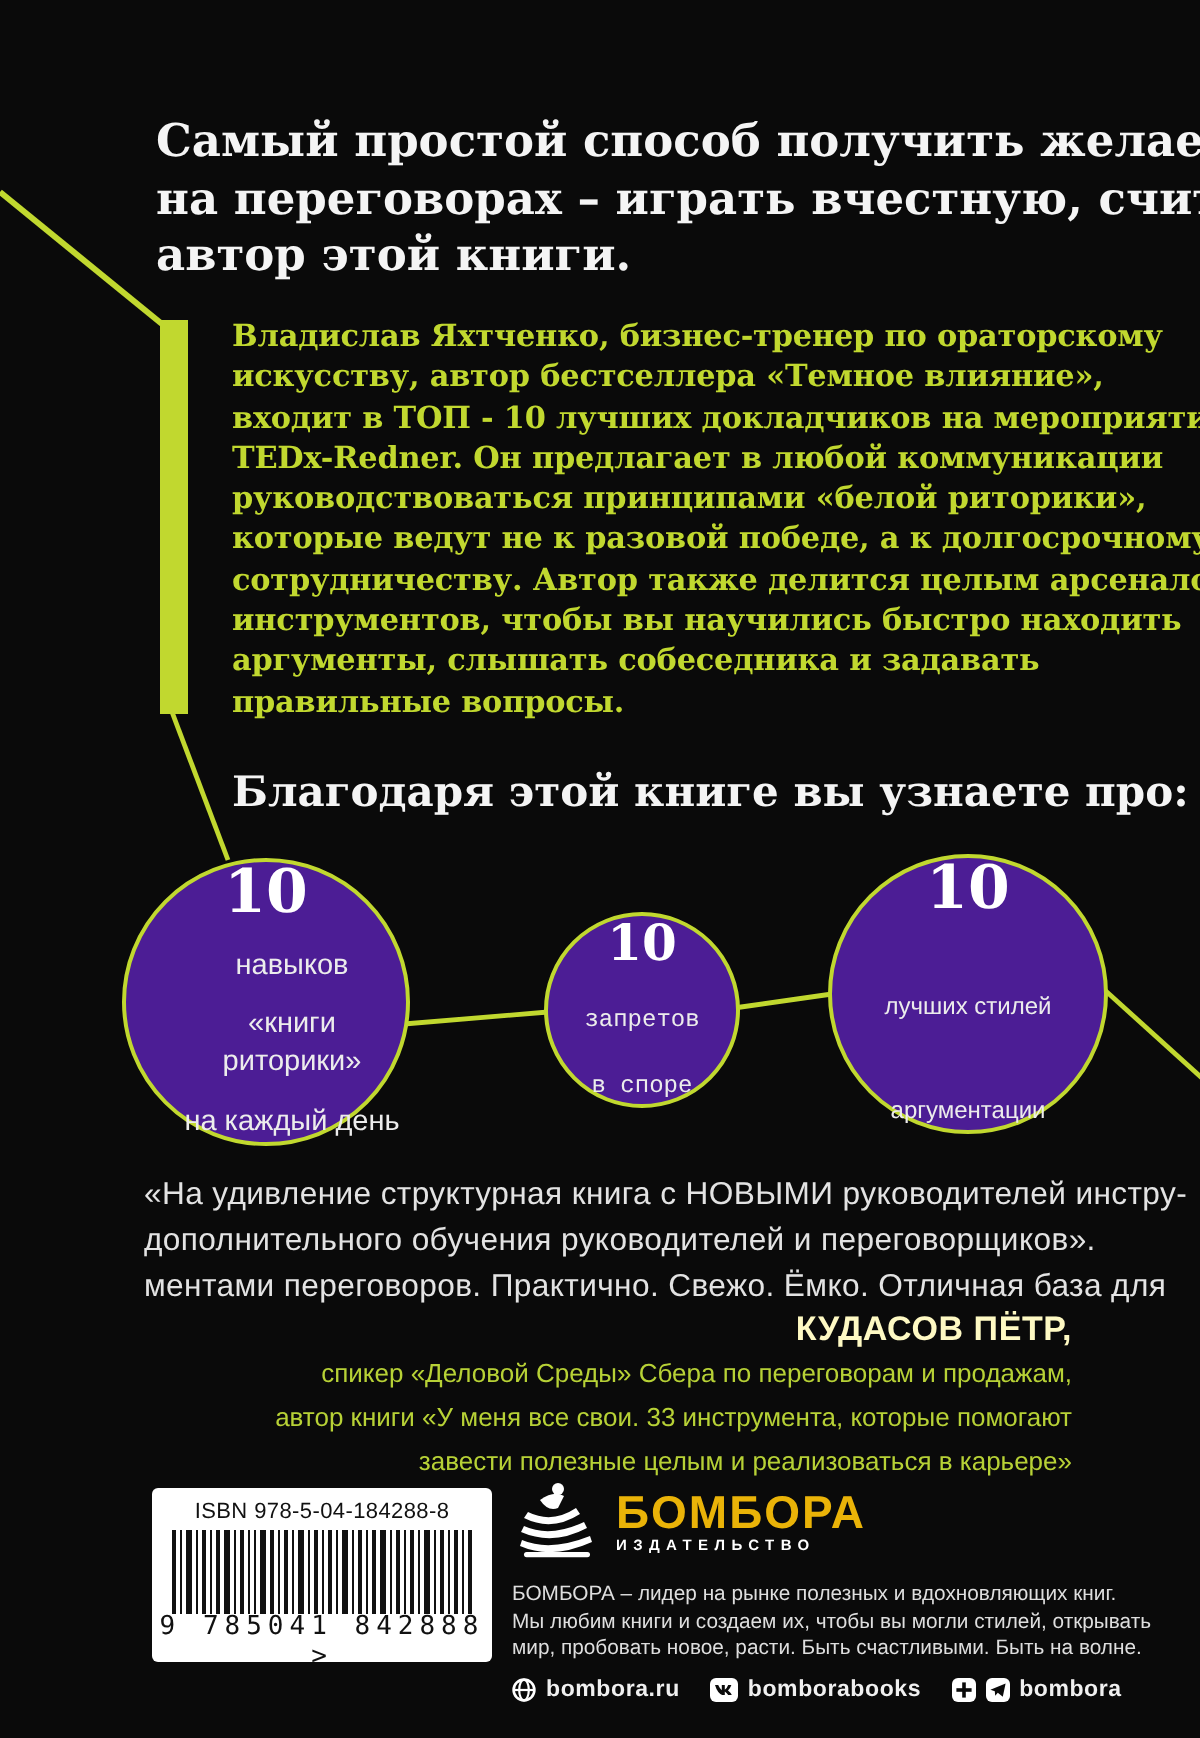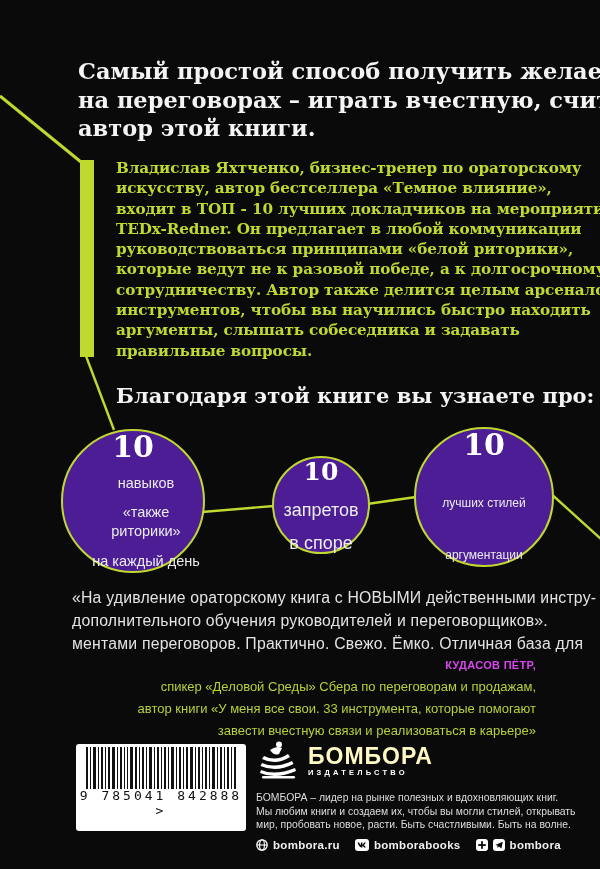--- a/index.html
+++ b/index.html
@@ -29,47 +29,47 @@
   .circle{z-index:2;border:2px solid #c1d82f;border-radius:50%;
     display:flex;flex-direction:column;align-items:center;justify-content:space-between;
     text-align:center;color:#ececec;background:#4c1d95;}
   .circle .num{font-family:"DejaVu Serif",serif;font-weight:bold;color:#fff;}
   .circle .cline{font-family:"Liberation Sans",sans-serif;font-weight:300;}
   .circle-1{left:61px;top:429px;width:140px;height:140px;}
   .circle-1 .num{font-size:30px;line-height:32px;}
   .circle-1 .cline{font-size:14.5px;line-height:19px;padding-left:26px;}
   .circle-2{left:272px;top:456px;width:94px;height:94px;}
   .circle-2 .num{font-size:25px;line-height:27px;}
-  .circle-2 .cline{font-size:18px;line-height:18px;}
+  .circle-2 .cline{font-size:12px;line-height:18px;font-family:Liberation Mono, monospace;}
   .circle-3{left:414px;top:427px;width:136px;height:136px;}
   .circle-3 .num{font-size:30px;line-height:32px;}
   .circle-3 .cline{font-size:12px;line-height:20px;}
 
   
   .review-quote{left:72px;top:586px;z-index:2;color:#e3e3e3;
     font-size:15.8px;line-height:23px;white-space:nowrap;letter-spacing:0.2px;}
 
   
   .review-author{right:64px;top:654px;z-index:2;text-align:right;white-space:nowrap;}
-  .review-author .name{color:#d946ef;font-weight:bold;font-size:11px;line-height:22px;letter-spacing:0.3px;}
+  .review-author .name{color:#fef9c3;font-weight:bold;font-size:17px;line-height:22px;letter-spacing:0.3px;}
   .review-author .aline{color:#b7d136;font-size:13px;line-height:22px;}
 
   
   .barcode-box{left:76px;top:744px;width:170px;height:87px;z-index:2;
     background:#ffffff;border-radius:3px;text-align:center;color:#111;}
   .barcode-box .isbn{font-size:11px;padding-top:6px;letter-spacing:0.2px;}
   .barcode-box .bars{margin:3px auto 0 auto;display:block;}
   .barcode-box .digits{font-family:"DejaVu Sans Mono",monospace;
     font-size:13px;letter-spacing:3px;margin-top:-1px;}
 
   
   .publisher{left:256px;top:740px;z-index:2;color:#e8e8e8;}
   .pub-head{display:flex;align-items:center;}
   .pub-title-wrap{margin-left:8px;}
-  .pub-name{font-size:23px;font-weight:bold;color:#fef9c3;letter-spacing:1px;line-height:23px;}
+  .pub-name{font-size:23px;font-weight:bold;color:#eab308;letter-spacing:1px;line-height:23px;}
   .pub-subtitle{font-size:7.5px;font-weight:bold;color:#fff;letter-spacing:3.2px;margin-top:0;}
   .pub-desc{margin-top:9px;font-size:10.4px;line-height:13.5px;color:#dedede;white-space:nowrap;}
   .pub-links{margin-top:7px;display:flex;align-items:flex-start;gap:15px;}
   .pub-link{display:flex;align-items:center;gap:5px;color:#f0f0f0;
     font-size:11.5px;font-weight:bold;letter-spacing:0.3px;}
   .icon{display:inline-flex;}
 </style>
 </head>
 <body>
 
@@ -103,48 +103,49 @@
     <div>инструментов, чтобы вы научились быстро находить</div>
     <div>аргументы, слышать собеседника и задавать</div>
     <div>правильные вопросы.</div>
   </div>
 
   <div class="abs benefits-heading">Благодаря этой книге вы узнаете про:</div>
 
   <div class="abs circle circle-1">
     <div class="num">10</div>
     <div class="cline">навыков</div>
-    <div class="cline">«также риторики»</div>
+    <div class="cline">«книги риторики»</div>
     <div class="cline">на каждый день</div>
   </div>
   <div class="abs circle circle-2">
     <div class="num">10</div>
     <div class="cline">запретов</div>
     <div class="cline">в споре</div>
   </div>
   <div class="abs circle circle-3">
     <div class="num">10</div>
     <div class="cline">лучших стилей</div>
     <div class="cline">аргументации</div>
   </div>
 
   <div class="abs review-quote">
-    <div>«На удивление ораторскому книга с НОВЫМИ действенными инстру-</div>
+    <div>«На удивление структурная книга с НОВЫМИ руководителей инстру-</div>
     <div>дополнительного обучения руководителей и переговорщиков».</div>
     <div>ментами переговоров. Практично. Свежо. Ёмко. Отличная база для</div>
   </div>
 
   <div class="abs review-author">
     <div class="name">КУДАСОВ ПЁТР,</div>
     <div class="aline">спикер «Деловой Среды» Сбера по переговорам и продажам,</div>
     <div class="aline">автор книги «У меня все свои. 33 инструмента, которые помогают</div>
-    <div class="aline">завести вчестную связи и реализоваться в карьере»</div>
+    <div class="aline">завести полезные целым и реализоваться в карьере»</div>
   </div>
 
   <div class="abs barcode-box">
+    <div class="isbn">ISBN 978-5-04-184288-8</div>
     <svg class="bars" width="150" height="42" viewBox="0 0 150 42">
       <g fill="#111">
         <rect x="0" width="2" height="42"></rect>
           <rect x="4" width="1" height="42"></rect>
           <rect x="7" width="3" height="42"></rect>
         <rect x="12" width="1" height="42"></rect>
           <rect x="15" width="2" height="42"></rect>
           <rect x="19" width="1" height="42"></rect>
         <rect x="22" width="2" height="42"></rect>
           <rect x="26" width="3" height="42"></rect>

